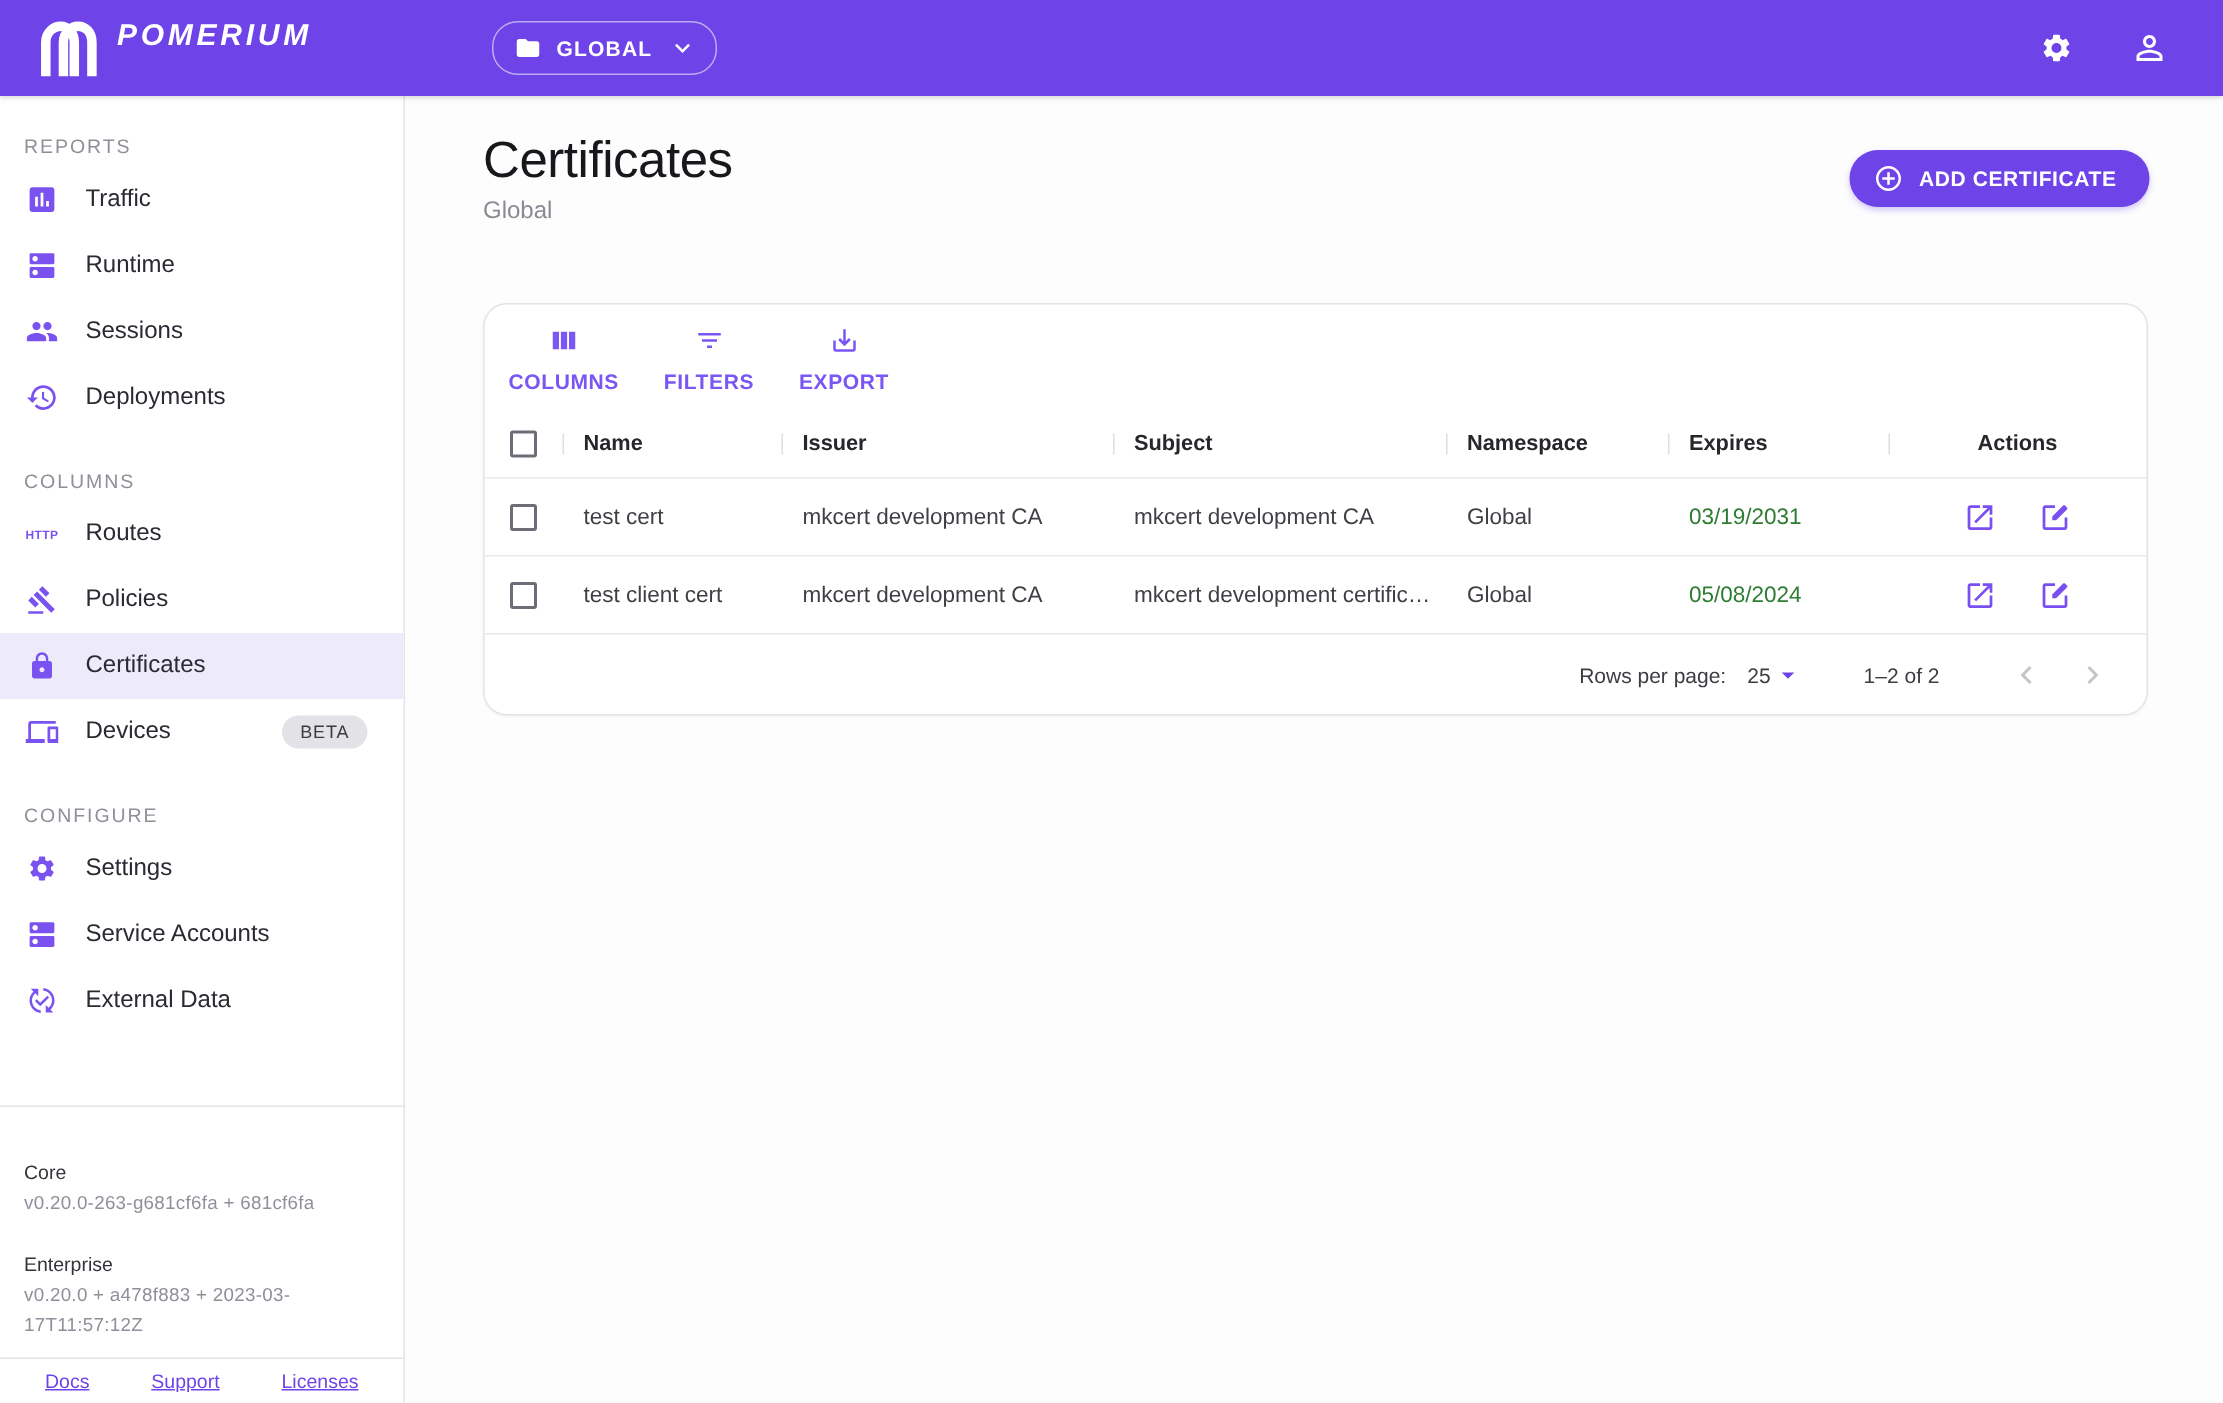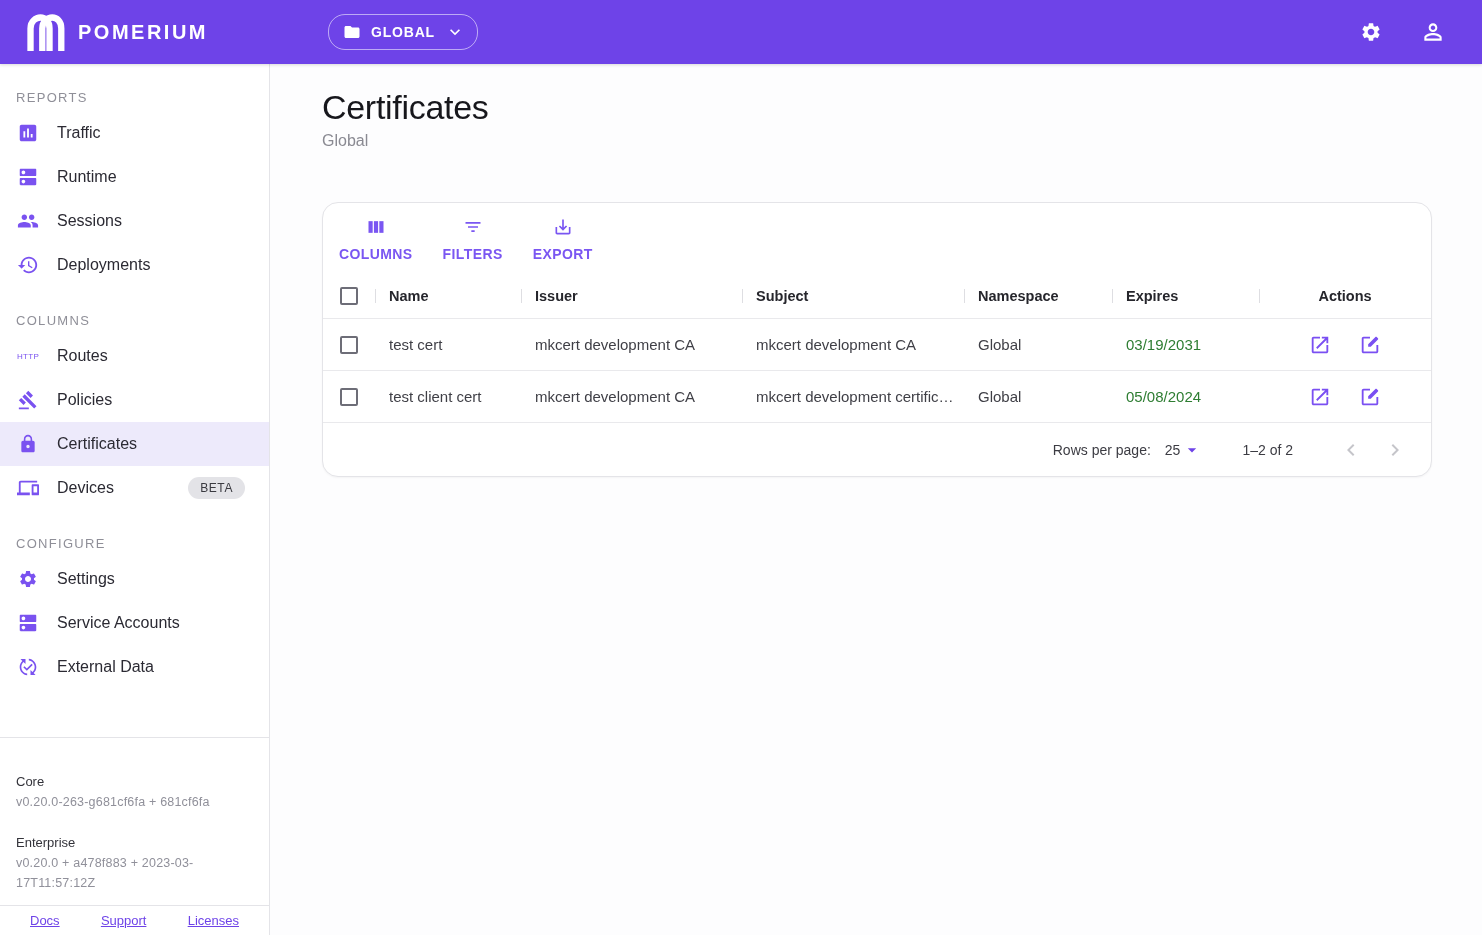--- a/index.html
+++ b/index.html
@@ -13,21 +13,21 @@
     --border:#e4e4e8; --gray:#8a8a93; --dark:#1d1c22; --green:#2e7d32;
   }
   svg { display:block; }
 
   
   .app-header {
     height:64px; background:var(--purple); display:flex; align-items:center;
     padding:0 24px; position:relative; z-index:5;
     box-shadow:0 1px 3px rgba(0,0,0,.15);
   }
-  .brand { display:flex; align-items:center; gap:12px; color:#fff; }
+  .brand { display:flex; gap:12px; color:#fff;font-style:italic; }
   .brand-name { font-size:20px; font-weight:700; letter-spacing:2.5px; }
   .ns-pill {
     margin-left:120px; display:flex; align-items:center; gap:10px;
     border:1px solid rgba(255,255,255,.55); border-radius:17px;
     padding:7px 12px 7px 14px; color:#fff; cursor:pointer; background:transparent;
   }
   .ns-pill .lbl { font-size:14px; font-weight:600; letter-spacing:.8px; }
   .hdr-right { margin-left:auto; display:flex; align-items:center; gap:38px; padding-right:12px; }
   .hdr-ic { color:#fff; cursor:pointer; }
 
@@ -44,21 +44,21 @@
     margin:26px 16px 6px; font-size:13px; font-weight:500;
     color:#8f8f98; letter-spacing:1.3px;
   }
   .nav-item {
     height:44px; display:flex; align-items:center; padding:0 16px;
     cursor:pointer; color:#2b2a33; font-size:16px;
   }
   .nav-item .ic { width:24px; height:24px; margin-right:17px; color:var(--purple-icon);
     display:flex; align-items:center; justify-content:center; }
   .nav-item.active { background:var(--active-bg); }
-  .http-ic { font-size:8px; font-weight:400; letter-spacing:.3px; color:var(--purple-icon); }
+  .http-ic { font-size:8px; font-weight:700; letter-spacing:.3px; color:var(--purple-icon); }
   .beta-badge {
     margin-left:auto; margin-right:8px; background:#e3e3e7; color:#3a3a40;
     font-size:12px; letter-spacing:.6px; padding:4px 12px; border-radius:13px;
   }
   .version-block { border-top:1px solid var(--border); padding:13px 16px 12px; line-height:20px; }
   .v-label { font-size:13px; color:#33333a;margin-top:21px; }
   .v-value { font-size:12.5px; color:#90909a; letter-spacing:.2px; }
   .side-footer {
     border-top:1px solid var(--border); height:30px; display:flex;
     align-items:center; justify-content:space-between; padding:0 30px;
@@ -280,20 +280,28 @@
       <a>Licenses</a>
     </div>
   </aside>
 
   <main class="main">
     <div class="page-head">
       <div>
         <h1 class="page-title">Certificates</h1>
         <div class="page-sub">Global</div>
       </div>
+      <button class="add-btn">
+        <span>
+          <svg width="20" height="20" viewBox="0 0 24 24" fill="#fff">
+              <path d="M13 7h-2v4H7v2h4v4h2v-4h4v-2h-4V7zm-1-5C6.48 2 2 6.48 2 12s4.48 10 10 10 10-4.48 10-10S17.52 2 12 2zm0 18c-4.41 0-8-3.59-8-8s3.59-8 8-8 8 3.59 8 8-3.59 8-8 8z"></path>
+            </svg>
+        </span>
+        <span>ADD CERTIFICATE</span>
+      </button>
     </div>
 
     <div class="card">
 
       <div class="toolbar">
         <button class="tool-btn">
           <span>
             <svg width="20" height="20" viewBox="0 0 24 24" fill="currentColor">
                 <rect x="3" y="5" width="5" height="14"></rect>
                 <rect x="9.5" y="5" width="5" height="14"></rect>

